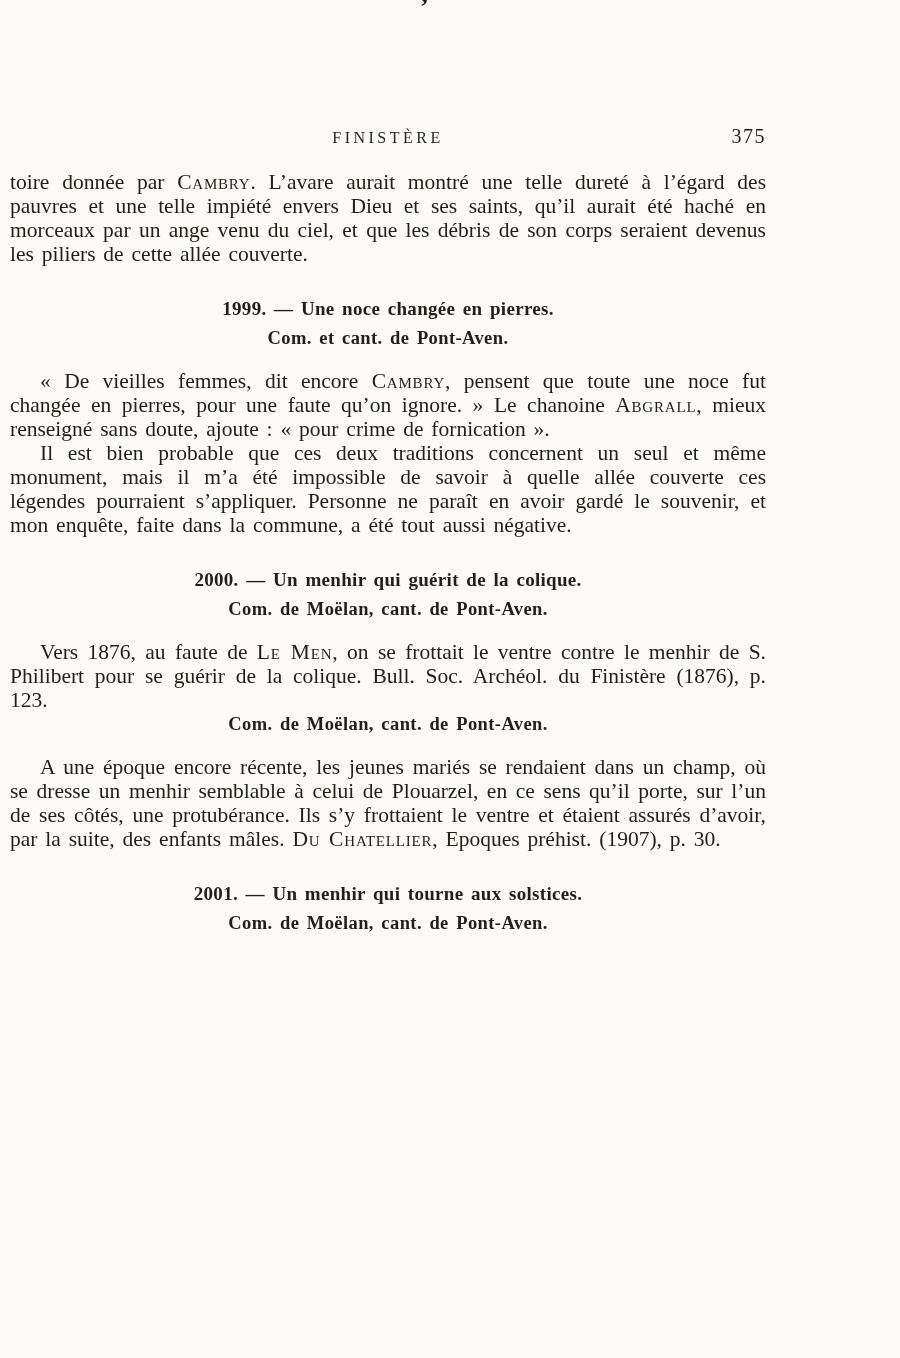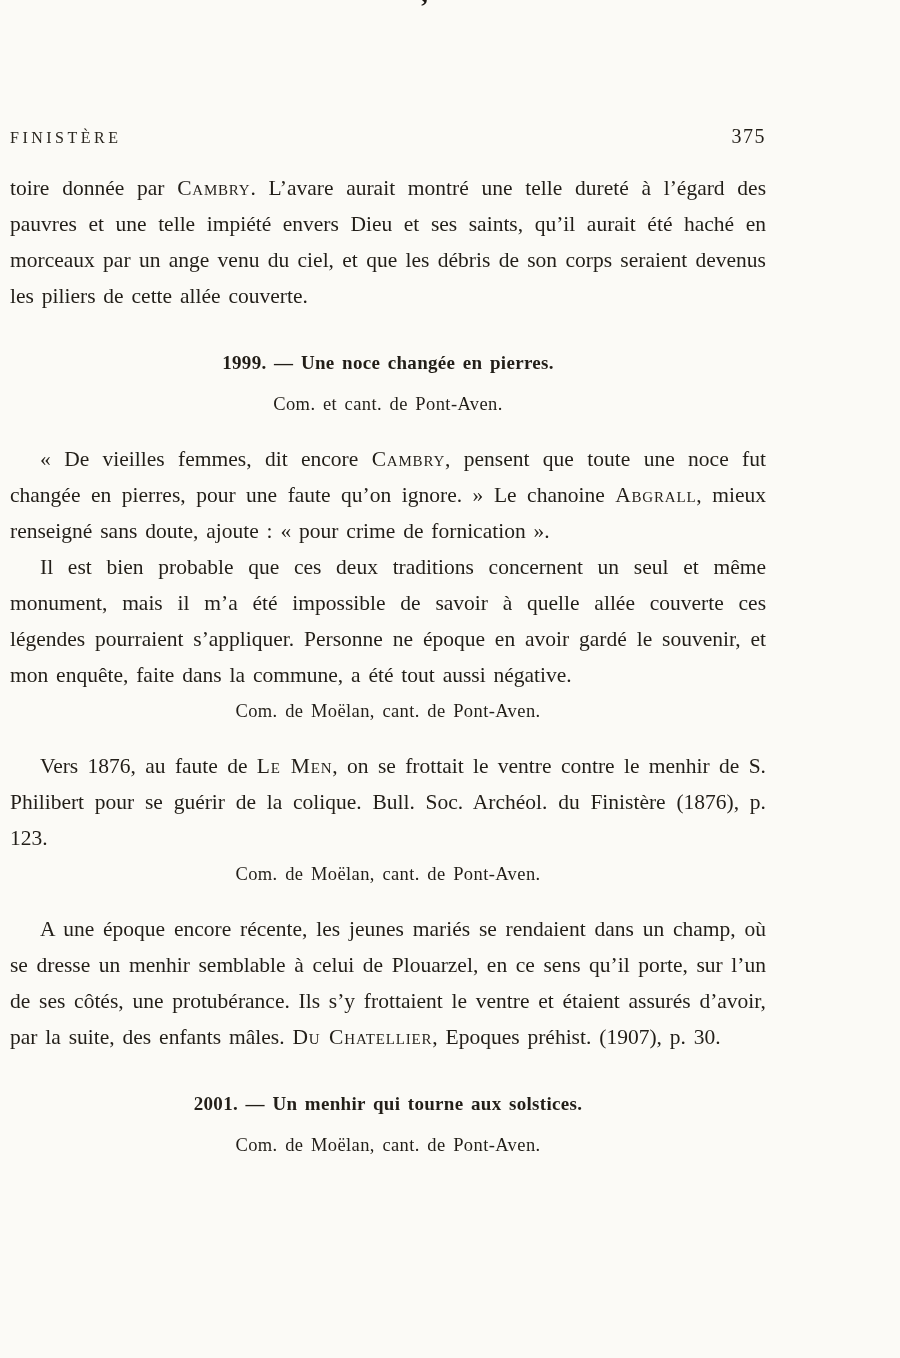--- a/index.html
+++ b/index.html
@@ -26,59 +26,60 @@
   }
 
   .running-head {
     position: absolute;
     top: 129px;
     left: 10px;
     width: 756px;
   }
   .running-title {
     display: block;
+    text-align: center;
     font-size: 16px;
     letter-spacing: 3.5px;
     color: #2a261f;
   }
   .page-number {
     position: absolute;
     right: 0;
     top: -4px;
     font-size: 20px;
     letter-spacing: 1.5px;
   }
 
   .text-block {
     position: absolute;
     top: 170px;
     left: 10px;
     width: 756px;
     font-size: 21.5px;
-    line-height: 36px;
+    line-height: 24px;
     text-align: justify;
     word-spacing: 2.5px;
   }
   .para { margin: 0; text-indent: 30px; }
   .para.no-indent { text-indent: 0; }
 
   .heading {
     margin: 31px 0 5px;
     text-align: center;
     text-indent: 0;
     font-size: 19px;
     font-weight: 700;
     letter-spacing: 0.3px;
   }
   .subheading {
     margin: 0 0 19px;
     text-align: center;
     text-indent: 0;
     font-size: 18.5px;
-    font-weight: 400;
+    font-weight: 700;
     letter-spacing: 0.4px;
   }
 
   .sc { font-variant: small-caps; letter-spacing: 0.8px; }
   .i  { }
 </style>
 </head>
 <body>
 
 <div class="page">
@@ -91,24 +92,25 @@
   </header>
 
   <main class="text-block">
 
     <p class="para no-indent"><span>toire donnée par </span><span class="sc">Cambry</span><span>. L’avare aurait montré une telle dureté à l’égard des pauvres et une telle impiété envers Dieu et ses saints, qu’il aurait été haché en morceaux par un ange venu du ciel, et que les débris de son corps seraient devenus les piliers de cette allée couverte.</span></p>
 
     <section>
       <h2 class="heading">1999. — Une noce changée en pierres.</h2>
       <h3 class="subheading">Com. et cant. de Pont-Aven.</h3>
       <p class="para"><span>« De vieilles femmes, dit encore </span><span class="sc">Cambry</span><span>, pensent que toute une noce fut changée en pierres, pour une faute qu’on ignore. » Le chanoine </span><span class="sc">Abgrall</span><span>, mieux renseigné sans doute, ajoute : « pour crime de fornication ».</span></p>
-      <p class="para"><span>Il est bien probable que ces deux traditions concernent un seul et même monument, mais il m’a été impossible de savoir à quelle allée couverte ces légendes pourraient s’appliquer. Personne ne époque en avoir gardé le souvenir, et mon enquête, faite dans la commune, a été tout aussi négative.</span></p>
+      <p class="para"><span>Il est bien probable que ces deux traditions concernent un seul et même monument, mais il m’a été impossible de savoir à quelle allée couverte ces légendes pourraient s’appliquer. Personne ne paraît en avoir gardé le souvenir, et mon enquête, faite dans la commune, a été tout aussi négative.</span></p>
     </section>
 
     <section>
+      <h2 class="heading">2000. — Un menhir qui guérit de la colique.</h2>
       <h3 class="subheading">Com. de Moëlan, cant. de Pont-Aven.</h3>
       <p class="para"><span>Vers 1876, au faute de </span><span class="sc">Le Men</span><span>, on se frottait le ventre contre le menhir de S. Philibert pour se guérir de la colique. </span><span class="i">Bull. Soc. Archéol. du Finistère</span><span> (1876), p. 123.</span></p>
     </section>
 
     <section>
       <h3 class="subheading">Com. de Moëlan, cant. de Pont-Aven.</h3>
       <p class="para"><span>A une époque encore récente, les jeunes mariés se rendaient dans un champ, où se dresse un menhir semblable à celui de Plouarzel, en ce sens qu’il porte, sur l’un de ses côtés, une protubérance. Ils s’y frottaient le ventre et étaient assurés d’avoir, par la suite, des enfants mâles. </span><span class="sc">Du Chatellier</span><span>, </span><span class="i">Epoques préhist.</span><span> (1907), p. 30.</span></p>
     </section>
 
     <section>

